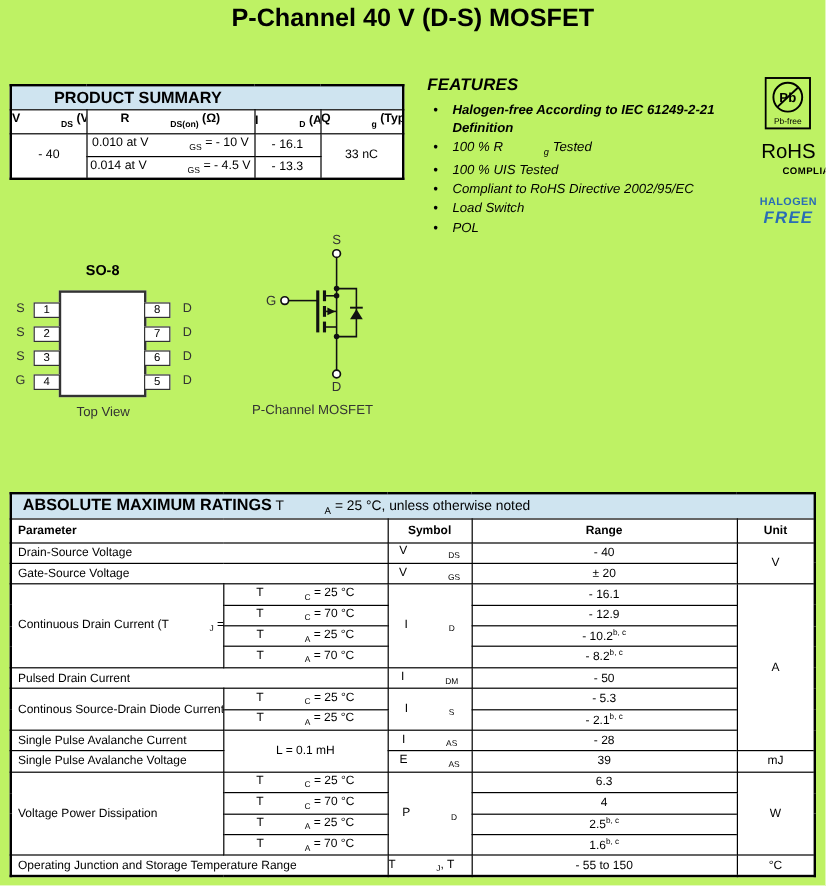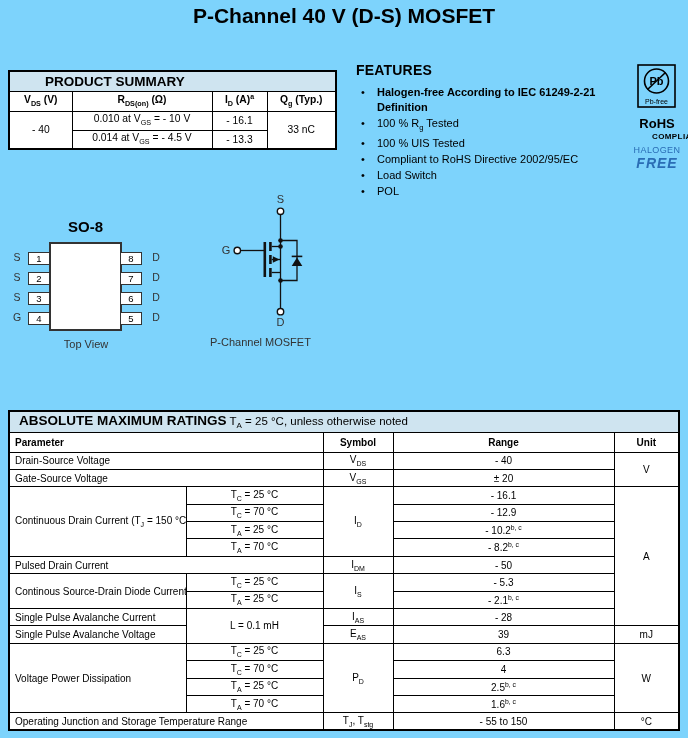--- a/index.html
+++ b/index.html
@@ -1,34 +1,34 @@
 <!DOCTYPE html>
 <html style="--header-blue: #cfe4f0; --brand-blue: #2a6db5;"><head>
 <meta charset="utf-8">
 <style>
   :root{
     --header-blue:#cfe4f0;
     --brand-blue:#2a6db5;
   }
   html,body{margin:0;padding:0;background:#fff;}
   body{width:688px;height:738px;font-family:"Liberation Sans",sans-serif;color:#000;}
-  .page{position:relative;width:688px;height:738px;background:#7dd3fc;overflow:hidden;}
+  .page{position:relative;width:688px;height:738px;background:#bef264;overflow:hidden;}
 
   
   .doc-title{position:absolute;top:4px;left:0;width:688px;text-align:center;
     font-size:21px;font-weight:bold;}
 
   
   table.sheet{border-collapse:collapse;table-layout:fixed;position:absolute;background:#fff;
     border:2px solid #000;}
   .sheet td{border:1px solid #000;font-size:10px;text-align:center;padding:0;
     overflow:hidden;white-space:nowrap;vertical-align:middle;}
   .sheet .cap{background:var(--header-blue);text-align:left;font-weight:bold;font-size:13.5px;}
   .sheet .hdr{font-weight:bold;}
-  sub{font-size:70%;}
+  sub{font-size:70%;margin-left:34px;}
   sup{font-size:68%;vertical-align:super;}
 
   
   table.ps{left:8px;top:70px;width:327px;}
   .ps tr{height:19px;}
   .ps tr.cap-row{height:20px;}
   .ps tr.hdr-row{height:20px;}
   .ps .cap{padding-left:35px;}
   .ps td{font-size:10.3px;}
   .ps td.cap{font-size:13.5px;}
@@ -36,39 +36,39 @@
   
   table.amr{left:8px;top:410px;width:670px;}
   .amr tr{height:17.4px;}
   .amr tr.cap-row{height:21px;}
   .amr tr.hdr-row{height:20px;margin-left:20px;}
   .amr .cap{padding-left:9px;}
   .amr .cap .cap-rest{font-weight:normal;font-size:11.5px;}
   .amr td.param{text-align:left;padding-left:5px;}
 
   
-  .features{position:absolute;left:356px;top:62px;width:274px;}
+  .features{position:absolute;left:356px;top:62px;width:274px;font-style:italic;}
   .sec-head{font-weight:bold;font-size:14px;letter-spacing:0.2px;margin:0 0 7px 0;}
   .bullet-item{display:flex;font-size:11px;line-height:15px;margin-bottom:1px;}
   .bullet-item .dot{width:21px;padding-left:5px;box-sizing:border-box;}
   .bullet-item .txt{flex:1;}
   .bullet-item.bold .txt{font-weight:bold;}
   .apps-head{margin-top:11px;}
 
   
   .rohs{position:absolute;left:626px;top:64px;width:62px;text-align:center;}
-  .rohs-word{font-size:13px;font-weight:bold;margin-top:2px;letter-spacing:0px;}
+  .rohs-word{font-size:17px;font-weight:normal;margin-top:2px;letter-spacing:0px;}
   .compliant{font-size:8px;font-weight:bold;margin-top:1px;letter-spacing:0.4px;margin-left:26px;}
-  .halogen{font-size:9px;font-weight:normal;color:var(--brand-blue);margin-top:4px;letter-spacing:0.4px;}
+  .halogen{font-size:9px;font-weight:bold;color:var(--brand-blue);margin-top:16px;letter-spacing:0.4px;}
   .free{font-size:14px;font-weight:bold;font-style:italic;color:var(--brand-blue);letter-spacing:1px;}
 
   
   .pkg{position:absolute;left:10px;top:218px;width:170px;height:140px;}
   .pkg-name{position:absolute;top:0;left:39px;width:73px;text-align:center;
-    font-weight:bold;font-size:15px;}
+    font-weight:bold;font-size:12px;}
   .pkg-body{position:absolute;left:39px;top:24px;width:69px;height:85px;border:2px solid #333;background:#fff;}
   .pin-box{position:absolute;width:20px;height:11px;border:1px solid #333;background:#fff;
     font-size:9.5px;line-height:11px;text-align:center;}
   .pin-box.pl{left:18px;}
   .pin-box.pr{left:110px;}
   .pin-lbl{position:absolute;width:14px;text-align:center;font-size:10.5px;line-height:13px;color:#333;}
   .pin-lbl.left{left:0px;}
   .pin-lbl.right{left:139px;}
   .pkg-caption{position:absolute;top:120px;left:24px;width:104px;text-align:center;
     font-size:11px;color:#333;}

